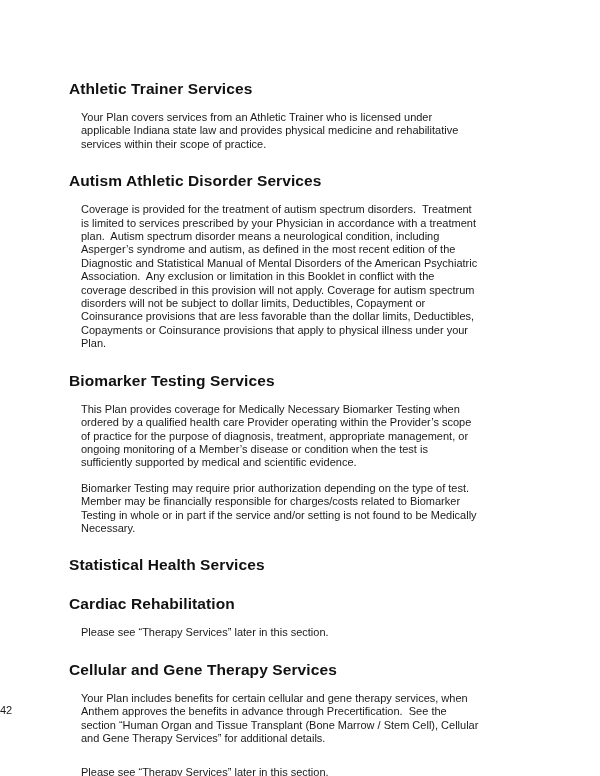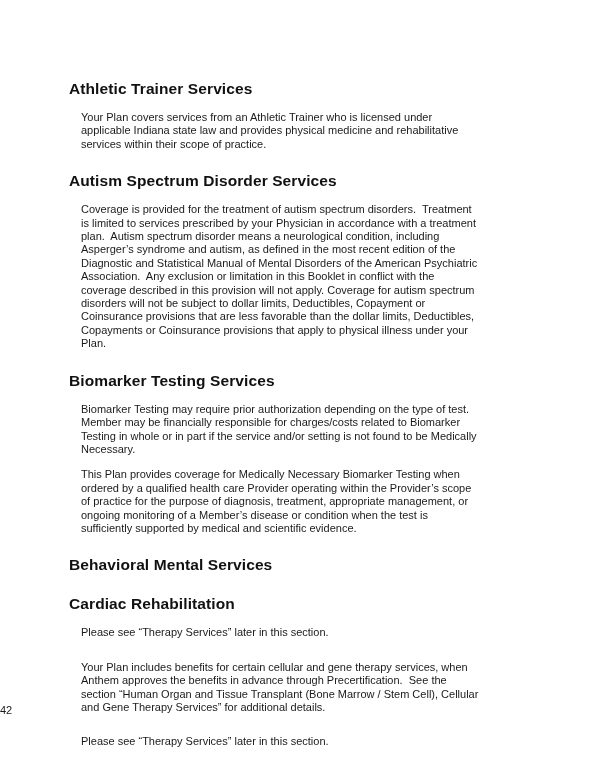--- a/index.html
+++ b/index.html
@@ -54,40 +54,41 @@
 <body>
 
 <div class="page">
 
   <div class="section">
     <h1>Athletic Trainer Services</h1>
     <p>Your Plan covers services from an Athletic Trainer who is licensed under applicable Indiana state law and provides physical medicine and rehabilitative services within their scope of practice.</p>
   </div>
 
   <div class="section">
-    <h1>Autism Spectrum Disorder Services</h1>
+    <h1>Autism Athletic Disorder Services</h1>
     <p>Coverage is provided for the treatment of autism spectrum disorders.  Treatment is limited to services prescribed by your Physician in accordance with a treatment plan.  Autism spectrum disorder means a neurological condition, including Asperger’s syndrome and autism, as defined in the most recent edition of the Diagnostic and Statistical Manual of Mental Disorders of the American Psychiatric Association.  Any exclusion or limitation in this Booklet in conflict with the coverage described in this provision will not apply. Coverage for autism spectrum disorders will not be subject to dollar limits, Deductibles, Copayment or Coinsurance provisions that are less favorable than the dollar limits, Deductibles, Copayments or Coinsurance provisions that apply to physical illness under your Plan.</p>
   </div>
 
   <div class="section">
     <h1>Biomarker Testing Services</h1>
+    <p>This Plan provides coverage for Medically Necessary Biomarker Testing when ordered by a qualified health care Provider operating within the Provider’s scope of practice for the purpose of diagnosis, treatment, appropriate management, or ongoing monitoring of a Member’s disease or condition when the test is sufficiently supported by medical and scientific evidence.</p>
     <p>Biomarker Testing may require prior authorization depending on the type of test.  Member may be financially responsible for charges/costs related to Biomarker Testing in whole or in part if the service and/or setting is not found to be Medically Necessary.</p>
-    <p>This Plan provides coverage for Medically Necessary Biomarker Testing when ordered by a qualified health care Provider operating within the Provider’s scope of practice for the purpose of diagnosis, treatment, appropriate management, or ongoing monitoring of a Member’s disease or condition when the test is sufficiently supported by medical and scientific evidence.</p>
   </div>
 
   <div class="section">
-    <h1>Behavioral Mental Services</h1>
+    <h1>Statistical Health Services</h1>
   </div>
 
   <div class="section">
     <h1>Cardiac Rehabilitation</h1>
     <p>Please see “Therapy Services” later in this section.</p>
   </div>
 
   <div class="section">
+    <h1>Cellular and Gene Therapy Services</h1>
     <p>Your Plan includes benefits for certain cellular and gene therapy services, when Anthem approves the benefits in advance through Precertification.  See the section “Human Organ and Tissue Transplant (Bone Marrow / Stem Cell), Cellular and Gene Therapy Services” for additional details.</p>
   </div>
 
   <div class="section">
     <p>Please see “Therapy Services” later in this section.</p>
   </div>
 
   <div class="page-number">42</div>
 
 </div>

